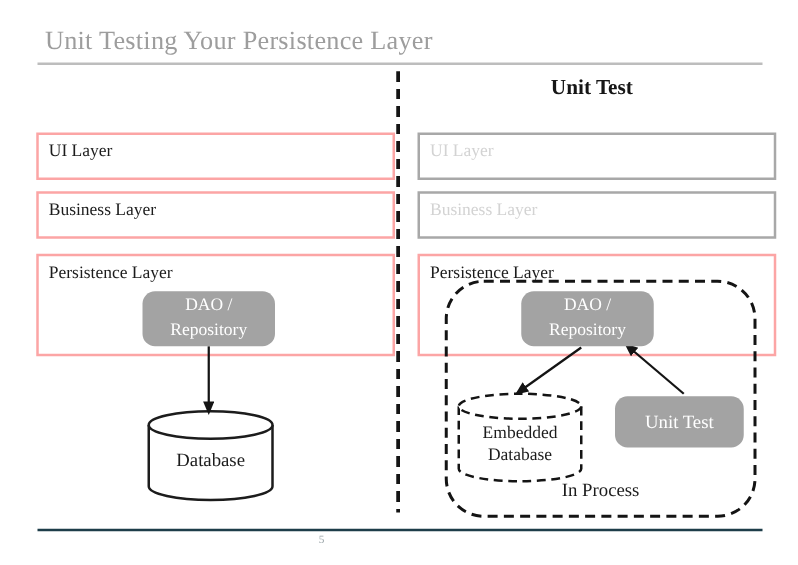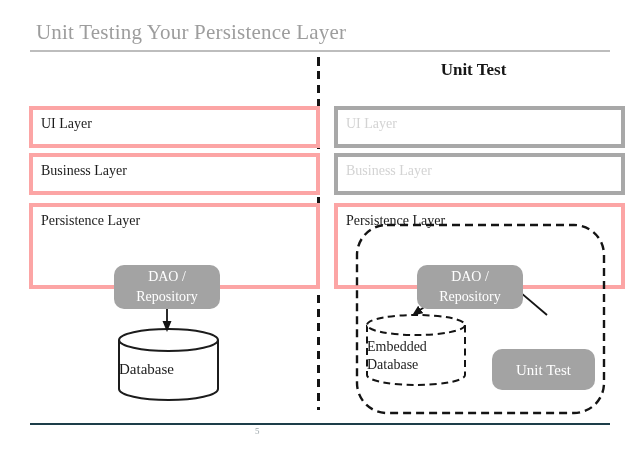--- a/index.html
+++ b/index.html
@@ -9,34 +9,33 @@
   }
   .abs{position:absolute;}
   .title{
     left:36px;top:20px;font-size:21px;color:#9d9d9d;letter-spacing:.2px;white-space:nowrap;
   }
   .title-underline{left:30px;top:50px;width:580px;height:2px;background:#bdbdbd;}
   .col-header{top:60px;width:279px;text-align:center;font-size:17px;font-weight:bold;color:#161616;}
   .hdr-left{left:29px;}
   .hdr-right{left:334px;}
   .layer-box{
-    width:275px;border:4px solid #fca5a5;background:#ffffff;
+    width:275px;border:2px solid #fca5a5;background:#ffffff;
     font-size:14px;color:#1c1c1c;padding:6px 0 0 8px;box-sizing:content-box;
   }
   .layer-h36{height:28px;}
   .layer-h80{height:72px;}
   .faded{border-color:#a8a8a8;color:#d3d3d3;}
   .gray-box{
     background:#a3a3a3;border-radius:10px;color:#ffffff;text-align:center;
     display:flex;flex-direction:column;justify-content:center;line-height:20px;font-size:14px;
     z-index:3;
-    margin-top:32px;
   }
   .svg-overlay{left:0;top:0;z-index:2;pointer-events:none;}
-  .shape-label{z-index:3;text-align:left;color:#1c1c1c;}
+  .shape-label{z-index:3;text-align:center;color:#1c1c1c;}
   .db-label{left:119px;top:361px;width:99px;font-size:15px;}
   .edb-label{left:367px;top:338px;width:98px;font-size:14px;line-height:18px;}
   .in-process-label{left:357px;top:385px;width:247px;font-size:15px;}
   .divider{left:317px;top:57px;width:3px;height:353px;
     background:repeating-linear-gradient(180deg,#141414 0 8.5px,transparent 8.5px 14px);}
   .footer-line{left:30px;top:423px;width:580px;height:2px;background:#1d3d49;}
   .page-number{left:255px;top:426px;font-size:9px;color:#9aa4a8;}
 </style>
 </head>
 <body>
@@ -99,17 +98,18 @@
     <line x1="167" y1="277" x2="167" y2="322" stroke="#141414" stroke-width="1.8" marker-end="url(#arrowhead)"></line>
     <line x1="465" y1="278" x2="420" y2="310" stroke="#141414" stroke-width="1.8" marker-end="url(#arrowhead)"></line>
     <line x1="547" y1="315" x2="507" y2="281" stroke="#141414" stroke-width="1.8" marker-end="url(#arrowhead)"></line>
   </svg>
 
   <div class="abs shape-label db-label">Database</div>
   <div class="abs shape-label edb-label">
     <div>Embedded</div>
     <div>Database</div>
   </div>
+  <div class="abs shape-label in-process-label">In Process</div>
 
   <div class="abs footer-line"></div>
   <div class="abs page-number">5</div>
 
 </div>
 
 </body></html>

